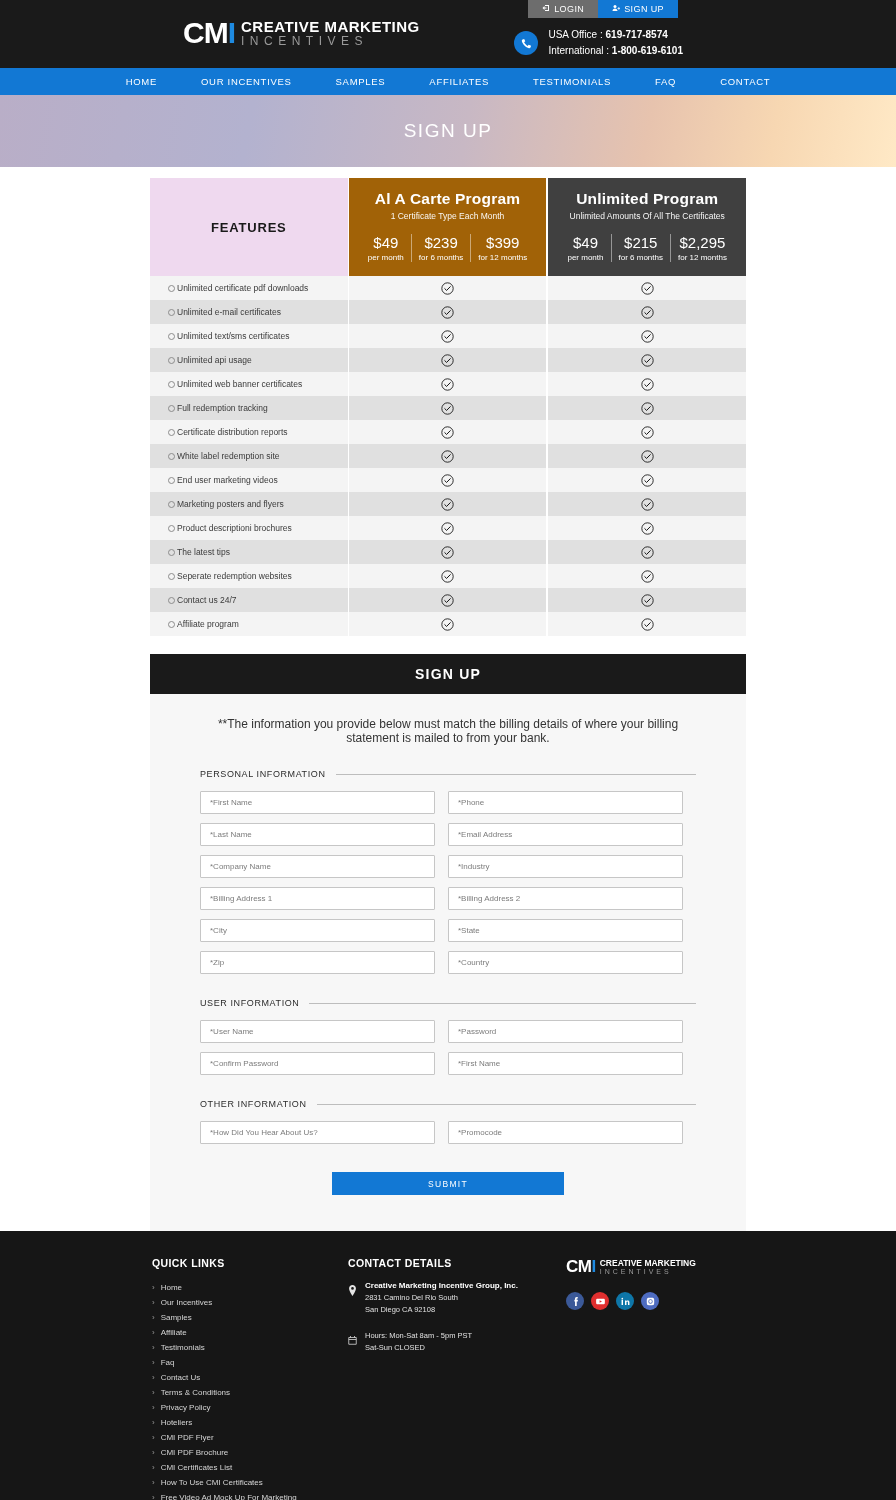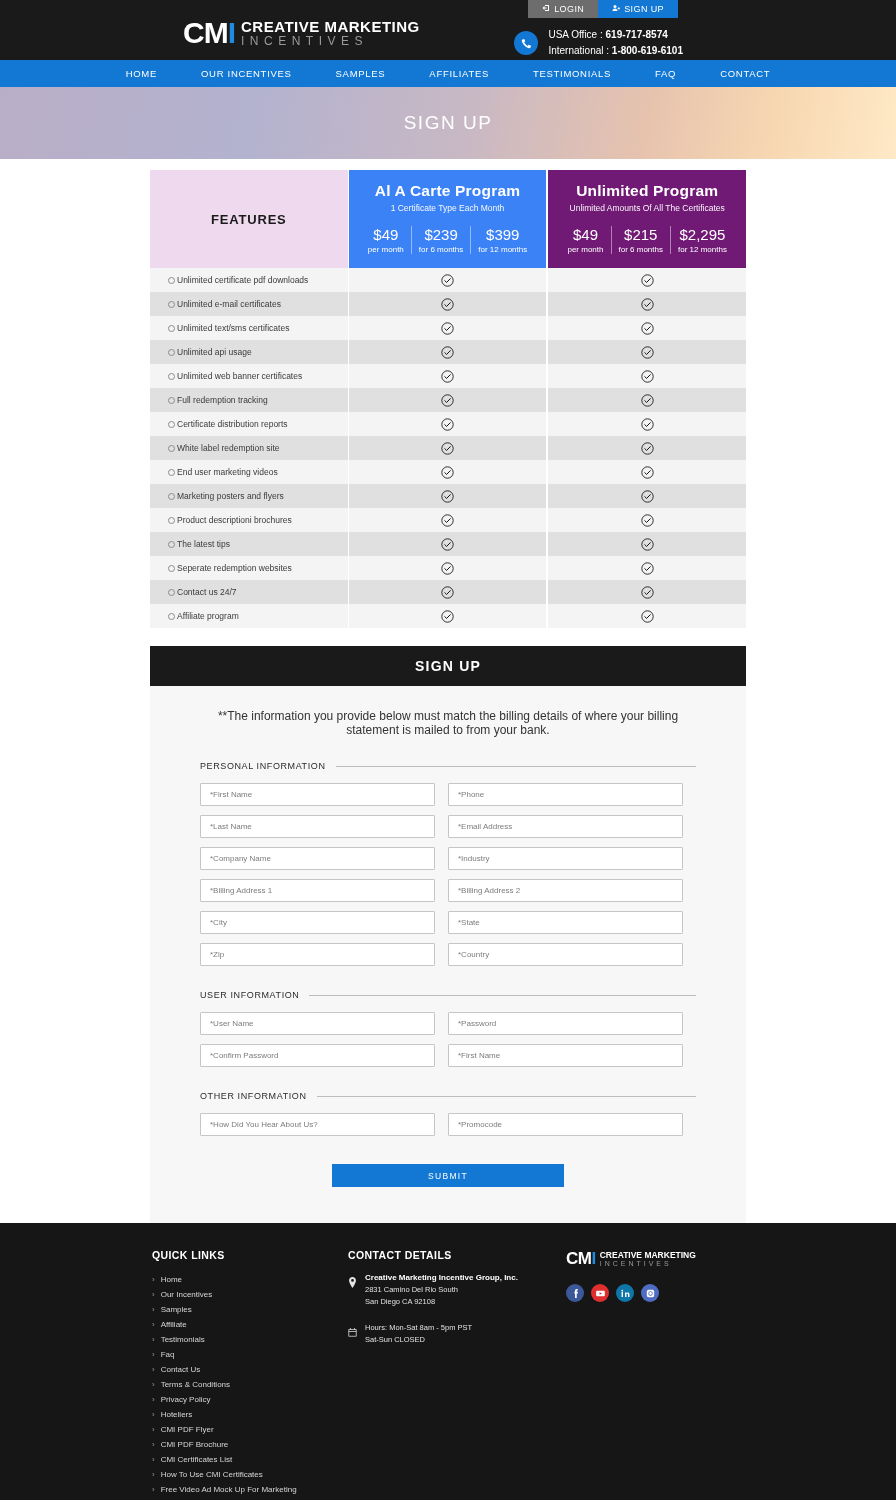--- a/index.html
+++ b/index.html
@@ -6,21 +6,21 @@
   html, body {
     width: 896px;
     background: #ffffff;
     font-family: "Liberation Sans", sans-serif;
   }
   body { width: 896px; }
 
   
   .topbar {
     background: #1a1a1a;
-    height: 60px;
+    height: 68px;
     position: relative;
   }
   .auth-tabs {
     position: absolute;
     top: 0; right: 218px;
     display: flex;
     height: 18px;
   }
   .auth-tab {
     display: flex;
@@ -132,22 +132,22 @@
     display: flex; align-items: center; justify-content: center;
     font-size: 13px; font-weight: bold; color: #1a1a1a;
     letter-spacing: .8px;
   }
   .phead .col-plan {
     width: 198px;
     color: #fff;
     padding-top: 12px;
     text-align: center;
   }
-  .phead .col-plan.blue { background: #3b82f6; margin-left: 1px; }
-  .phead .col-plan.dark { background: #701a75; margin-left: 2px; }
+  .phead .col-plan.blue { background: #a16207; margin-left: 1px; }
+  .phead .col-plan.dark { background: #404040; margin-left: 2px; }
   .plan-title { font-size: 15.5px; font-weight: bold; letter-spacing: .2px; }
   .plan-sub { font-size: 8.5px; margin-top: 3px; opacity: .95; }
   .prices { display: flex; justify-content: center; margin-top: 13px; }
   .price { padding: 0 7px; text-align: center; }
   .price .amt { font-size: 15px; font-weight: normal; }
   .price .per { font-size: 8px; margin-top: 2px; }
   .price + .price { border-left: 1px solid rgba(255,255,255,.45); }
 
   .prow { display: flex; font-size: 8.5px; }
   .prow .c1 {

